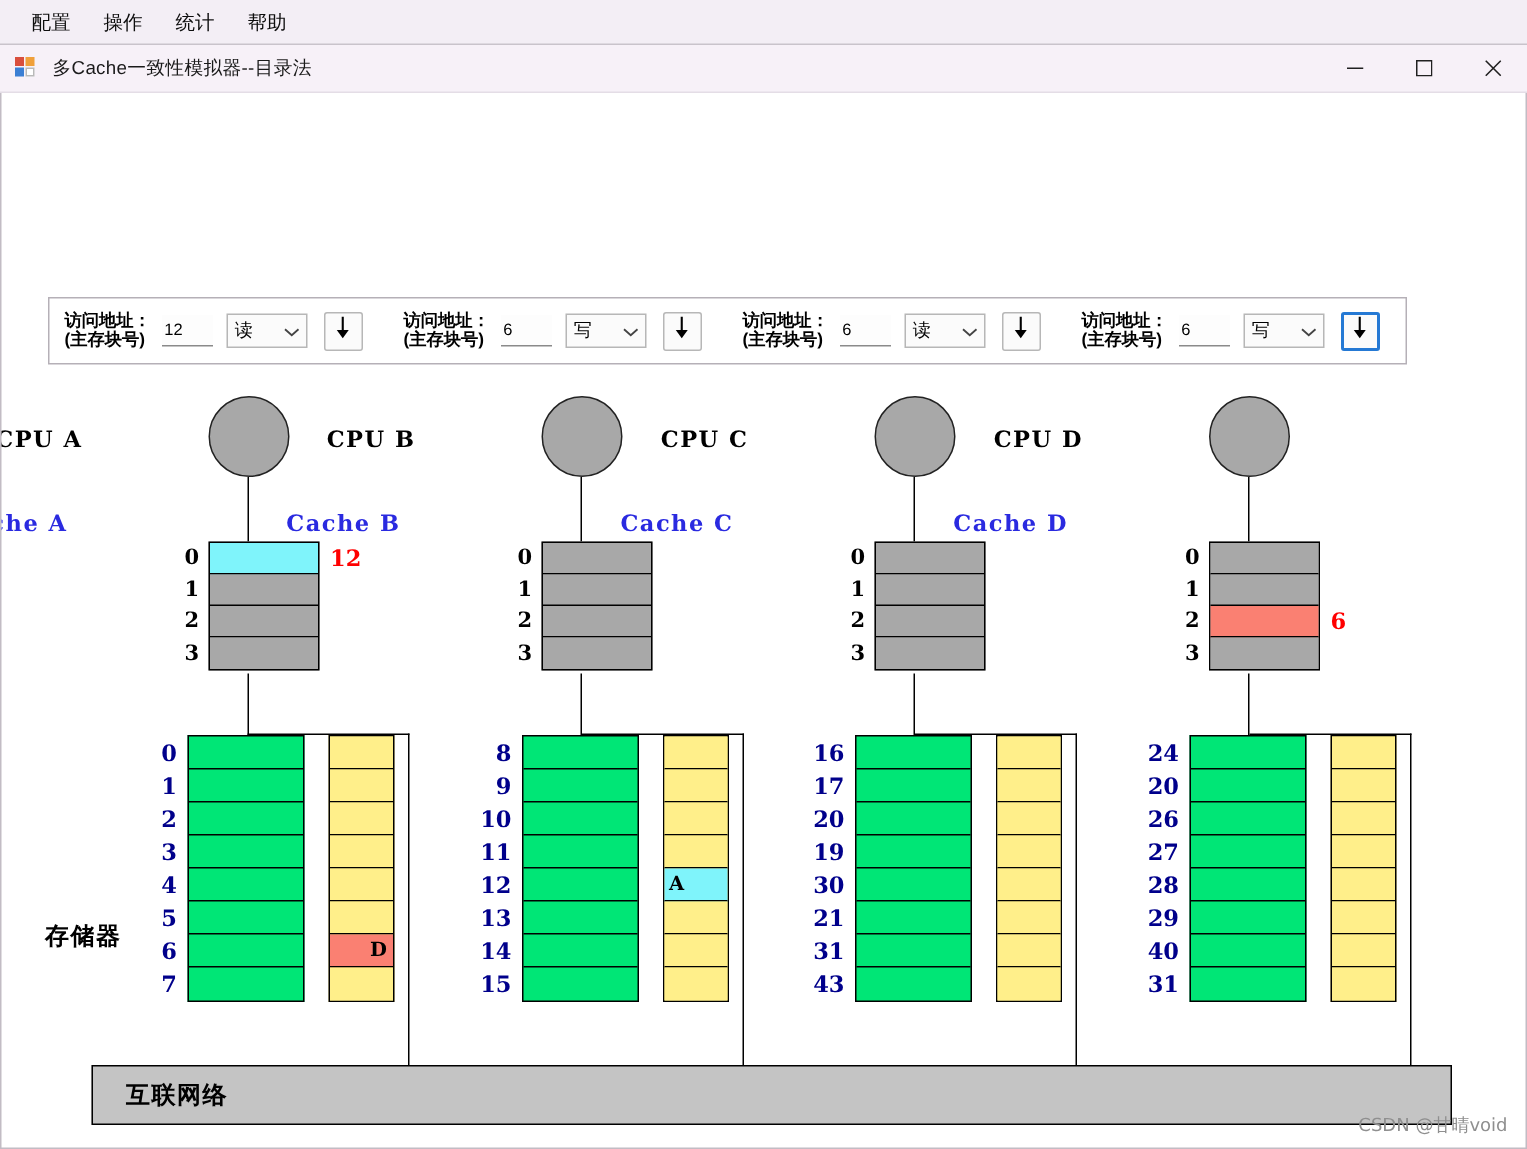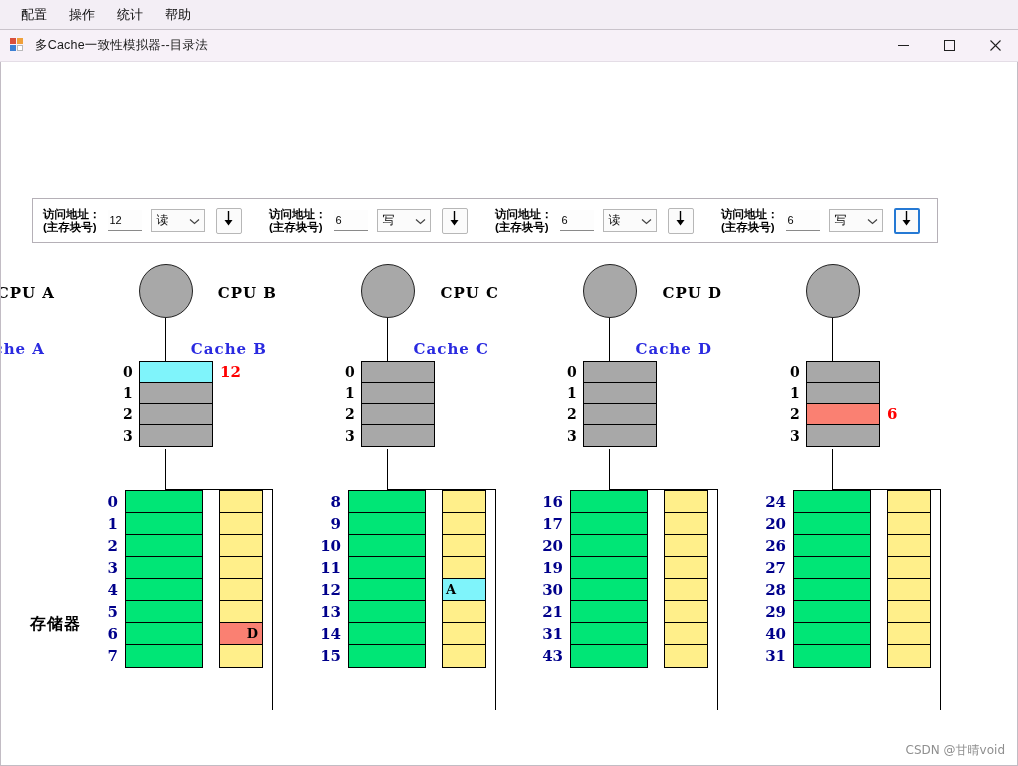--- a/index.html
+++ b/index.html
@@ -746,17 +746,20 @@
 
     <div class="bus-h" style="left:164px; top:427px; width:108px;"></div>
     <div class="bus-v" style="left:271px; top:427px; height:221px;"></div>
     <div class="bus-h" style="left:387px; top:427px; width:108px;"></div>
     <div class="bus-v" style="left:494px; top:427px; height:221px;"></div>
     <div class="bus-h" style="left:609px; top:427px; width:108px;"></div>
     <div class="bus-v" style="left:716px; top:427px; height:221px;"></div>
     <div class="bus-h" style="left:832px; top:427px; width:108px;"></div>
     <div class="bus-v" style="left:939px; top:427px; height:221px;"></div>
 
+    <div id="network-bar">
+      <span id="network-label">互联网络</span>
+    </div>
 
     <div id="watermark">CSDN @甘晴void</div>
 
   </div>
 </div>
 
 </body></html>

